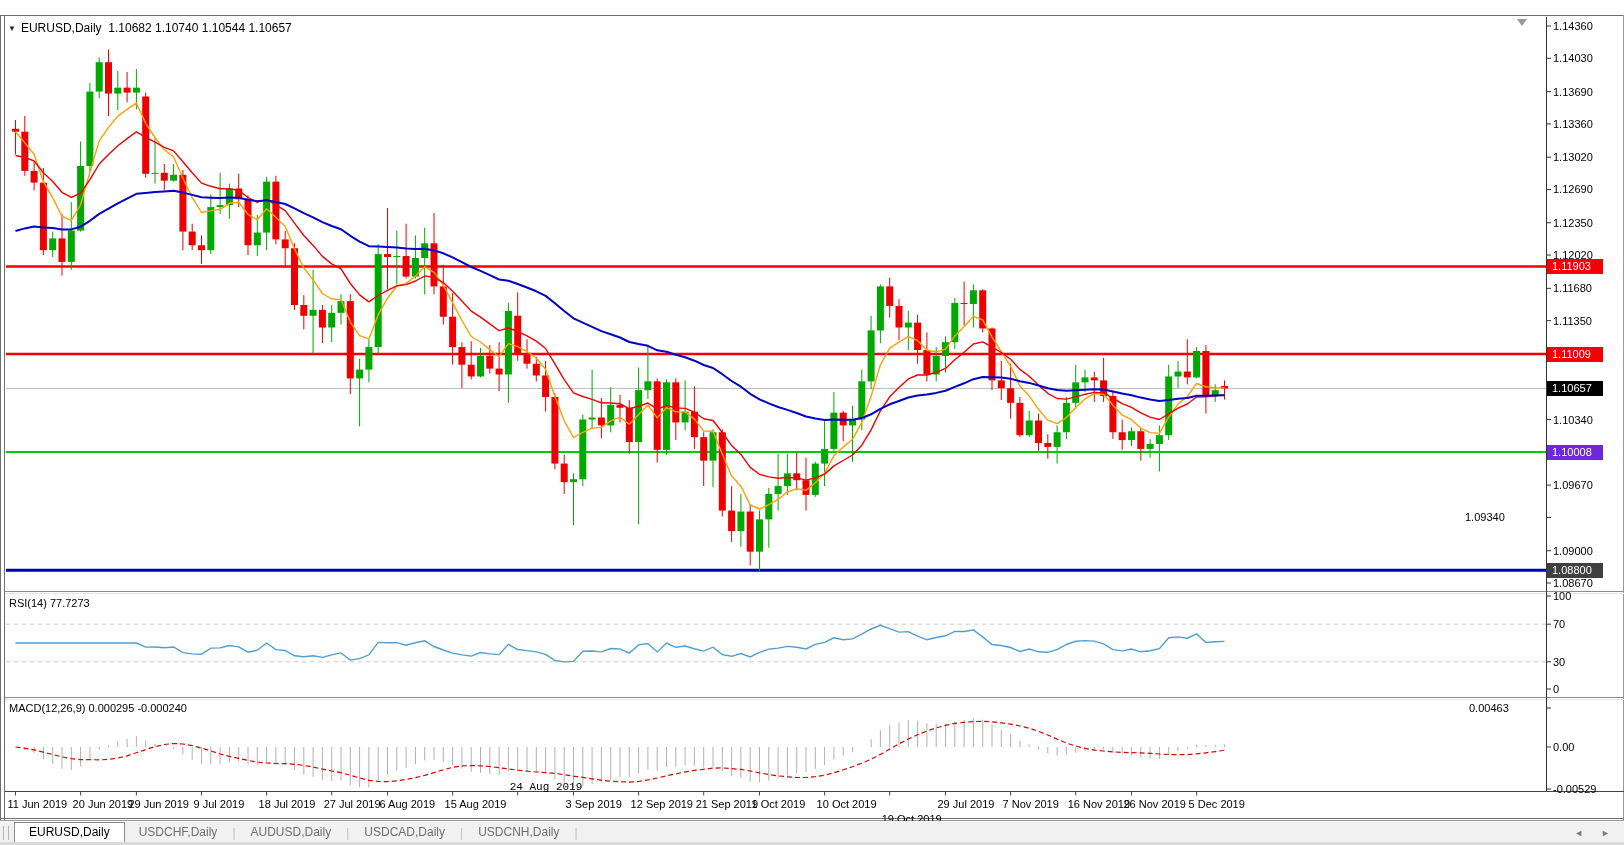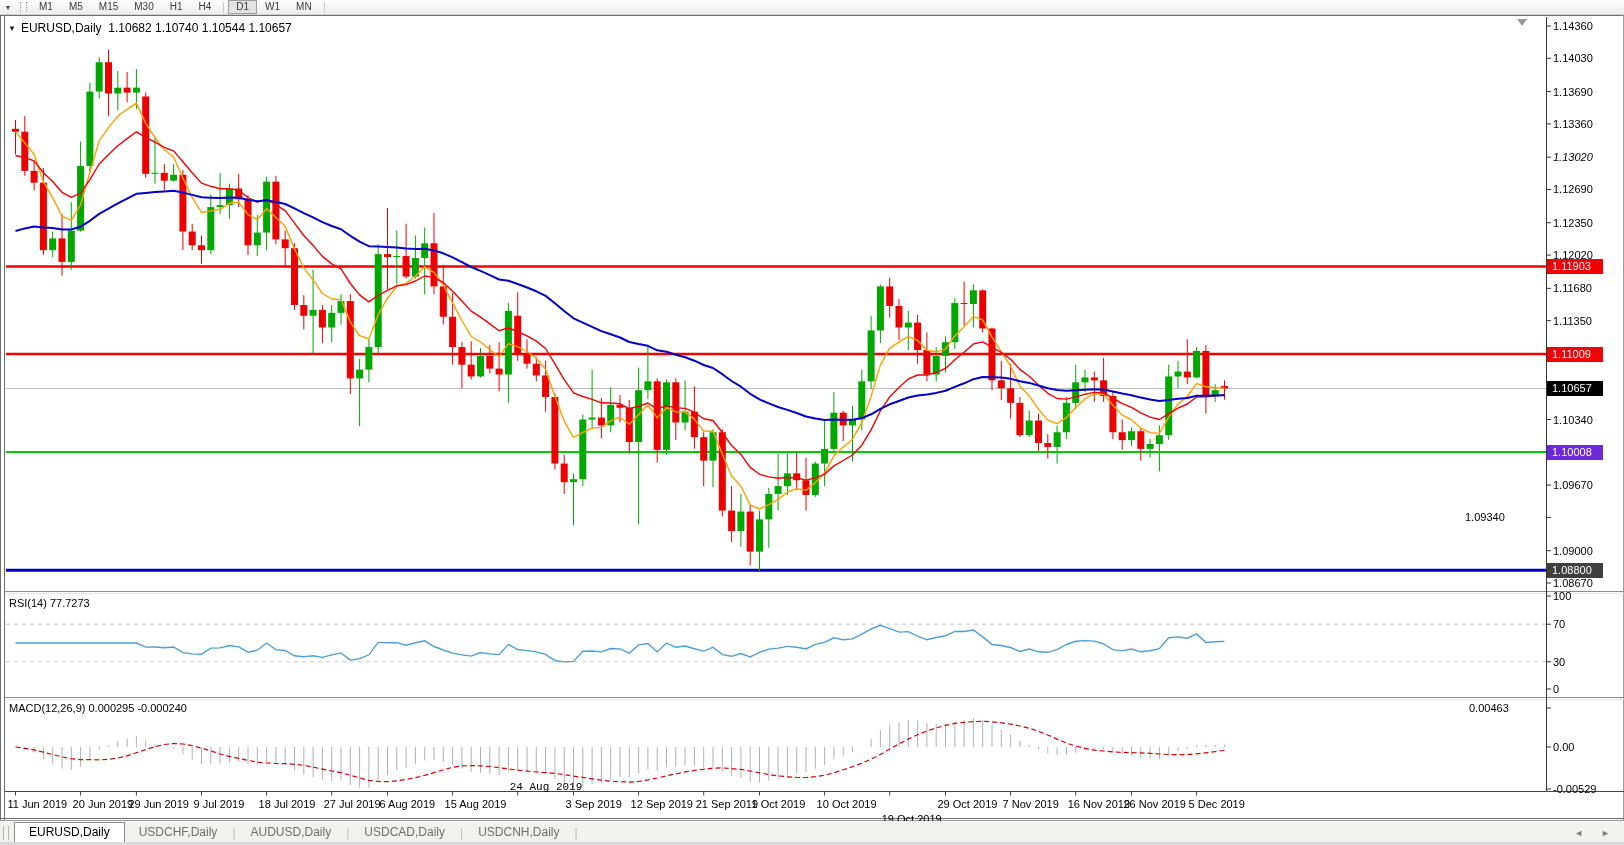--- a/index.html
+++ b/index.html
@@ -31,38 +31,20 @@
   .tabsep{color:#c0c0c0;padding:0 1px;}
   .tab-scrolls{margin-left:auto;margin-right:14px;display:flex;gap:18px;color:#7d7d7d;font-size:9px;}
   .tab-scroll{cursor:default;}
   #bottomstrip{position:absolute;left:0;top:842px;width:1624px;height:3px;background:#d9d9d9;z-index:30;}
 </style>
 </head>
 <body>
 
 <div id="stage">
 
-  <div id="toolbar">
-    <div class="tb-drop">
-      <span>▼</span>
-    </div>
-    <div class="tb-grip"></div>
-
-  <div class="tf-btn">M1</div>
-      <div class="tf-btn">M5</div>
-      <div class="tf-btn">M15</div>
-      <div class="tf-btn">M30</div>
-      <div class="tf-btn">H1</div>
-      <div class="tf-btn">H4</div>
-      <div class="tb-sep"></div>
-      <div class="tf-btn active">D1</div>
-      <div class="tf-btn">W1</div>
-      <div class="tf-btn">MN</div>
-      <div class="tb-sep"></div>
-    </div>
 
   <svg id="chart-svg" width="1624" height="845" viewBox="0 0 1624 845">
       <rect x="0" y="15" width="1624" height="806" fill="#ffffff"></rect>
       <line x1="0.5" y1="15" x2="0.5" y2="821" stroke="#6e6e6e" stroke-width="1"></line>
       <line x1="4.5" y1="15" x2="4.5" y2="821" stroke="#6e6e6e" stroke-width="1"></line>
       <line x1="0" y1="15.5" x2="1624" y2="15.5" stroke="#6e6e6e"></line>
       <line x1="1623.5" y1="15" x2="1623.5" y2="821" stroke="#9a9a9a"></line>
       <line x1="0" y1="818.5" x2="1624" y2="818.5" stroke="#6e6e6e"></line>
       <line x1="0" y1="820.5" x2="1624" y2="820.5" stroke="#9a9a9a"></line>
       <line x1="5" y1="591.5" x2="1624" y2="591.5" stroke="#8c8c8c"></line>
@@ -543,21 +525,21 @@
       <div class="tab-scrolls">
         <span class="tab-scroll">◄</span>
         <span class="tab-scroll">►</span>
       </div>
     </div>
   <div id="bottomstrip"></div>
 <div class="lbl" style="left: 1553px; top: 19px;">1.14360</div>
     <div class="lbl" style="left: 1553px; top: 51.304px;">1.14030</div>
     <div class="lbl" style="left: 1553px; top: 84.587px;">1.13690</div>
     <div class="lbl" style="left: 1553px; top: 116.891px;">1.13360</div>
-    <div class="lbl" style="left: 1553px; top: 150.174px; font-style: italic;">1.13020</div>
+    <div class="lbl" style="left: 1553px; top: 150.174px;">1.13020</div>
     <div class="lbl" style="left: 1553px; top: 182.478px;">1.12690</div>
     <div class="lbl" style="left: 1553px; top: 215.761px;">1.12350</div>
     <div class="lbl" style="left: 1553px; top: 248.065px;">1.12020</div>
     <div class="lbl" style="left: 1553px; top: 281.348px;">1.11680</div>
     <div class="lbl" style="left: 1553px; top: 313.652px;">1.11350</div>
     <div class="lbl" style="left: 1553px; top: 412.522px;">1.10340</div>
     <div class="lbl" style="left: 1553px; top: 478.109px;">1.09670</div>
     <div class="lbl" style="left: 1465px; top: 510.413px;">1.09340</div>
     <div class="lbl" style="left: 1553px; top: 543.696px;">1.09000</div>
     <div class="lbl" style="left: 1553px; top: 576px;">1.08670</div>
@@ -581,18 +563,18 @@
     <div class="lbl" style="left: 323.7px; top: 797px;">27 Jul 2019</div>
     <div class="lbl" style="left: 379.5px; top: 797px;">6 Aug 2019</div>
     <div class="lbl" style="left: 444.6px; top: 797px;">15 Aug 2019</div>
     <div class="lbl" style="left: 509.7px; top: 780px; font-family: Liberation Mono, monospace;">24 Aug 2019</div>
     <div class="lbl" style="left: 565.5px; top: 797px;">3 Sep 2019</div>
     <div class="lbl" style="left: 630.6px; top: 797px;">12 Sep 2019</div>
     <div class="lbl" style="left: 695.7px; top: 797px;">21 Sep 2019</div>
     <div class="lbl" style="left: 751.5px; top: 797px;">1 Oct 2019</div>
     <div class="lbl" style="left: 816.6px; top: 797px;">10 Oct 2019</div>
     <div class="lbl" style="left: 881.7px; top: 797px; margin-top: 15px;">19 Oct 2019</div>
-    <div class="lbl" style="left: 937.5px; top: 797px;">29 Oct 2019</div>
+    <div class="lbl" style="left: 937.5px; top: 797px;">29 Jul 2019</div>
     <div class="lbl" style="left: 1002.6px; top: 797px;">7 Nov 2019</div>
     <div class="lbl" style="left: 1067.7px; top: 797px;">16 Nov 2019</div>
     <div class="lbl" style="left: 1123.5px; top: 797px;">26 Nov 2019</div>
     <div class="lbl" style="left: 1188.6px; top: 797px;">5 Dec 2019</div>
   </div>
 
 </body></html>

